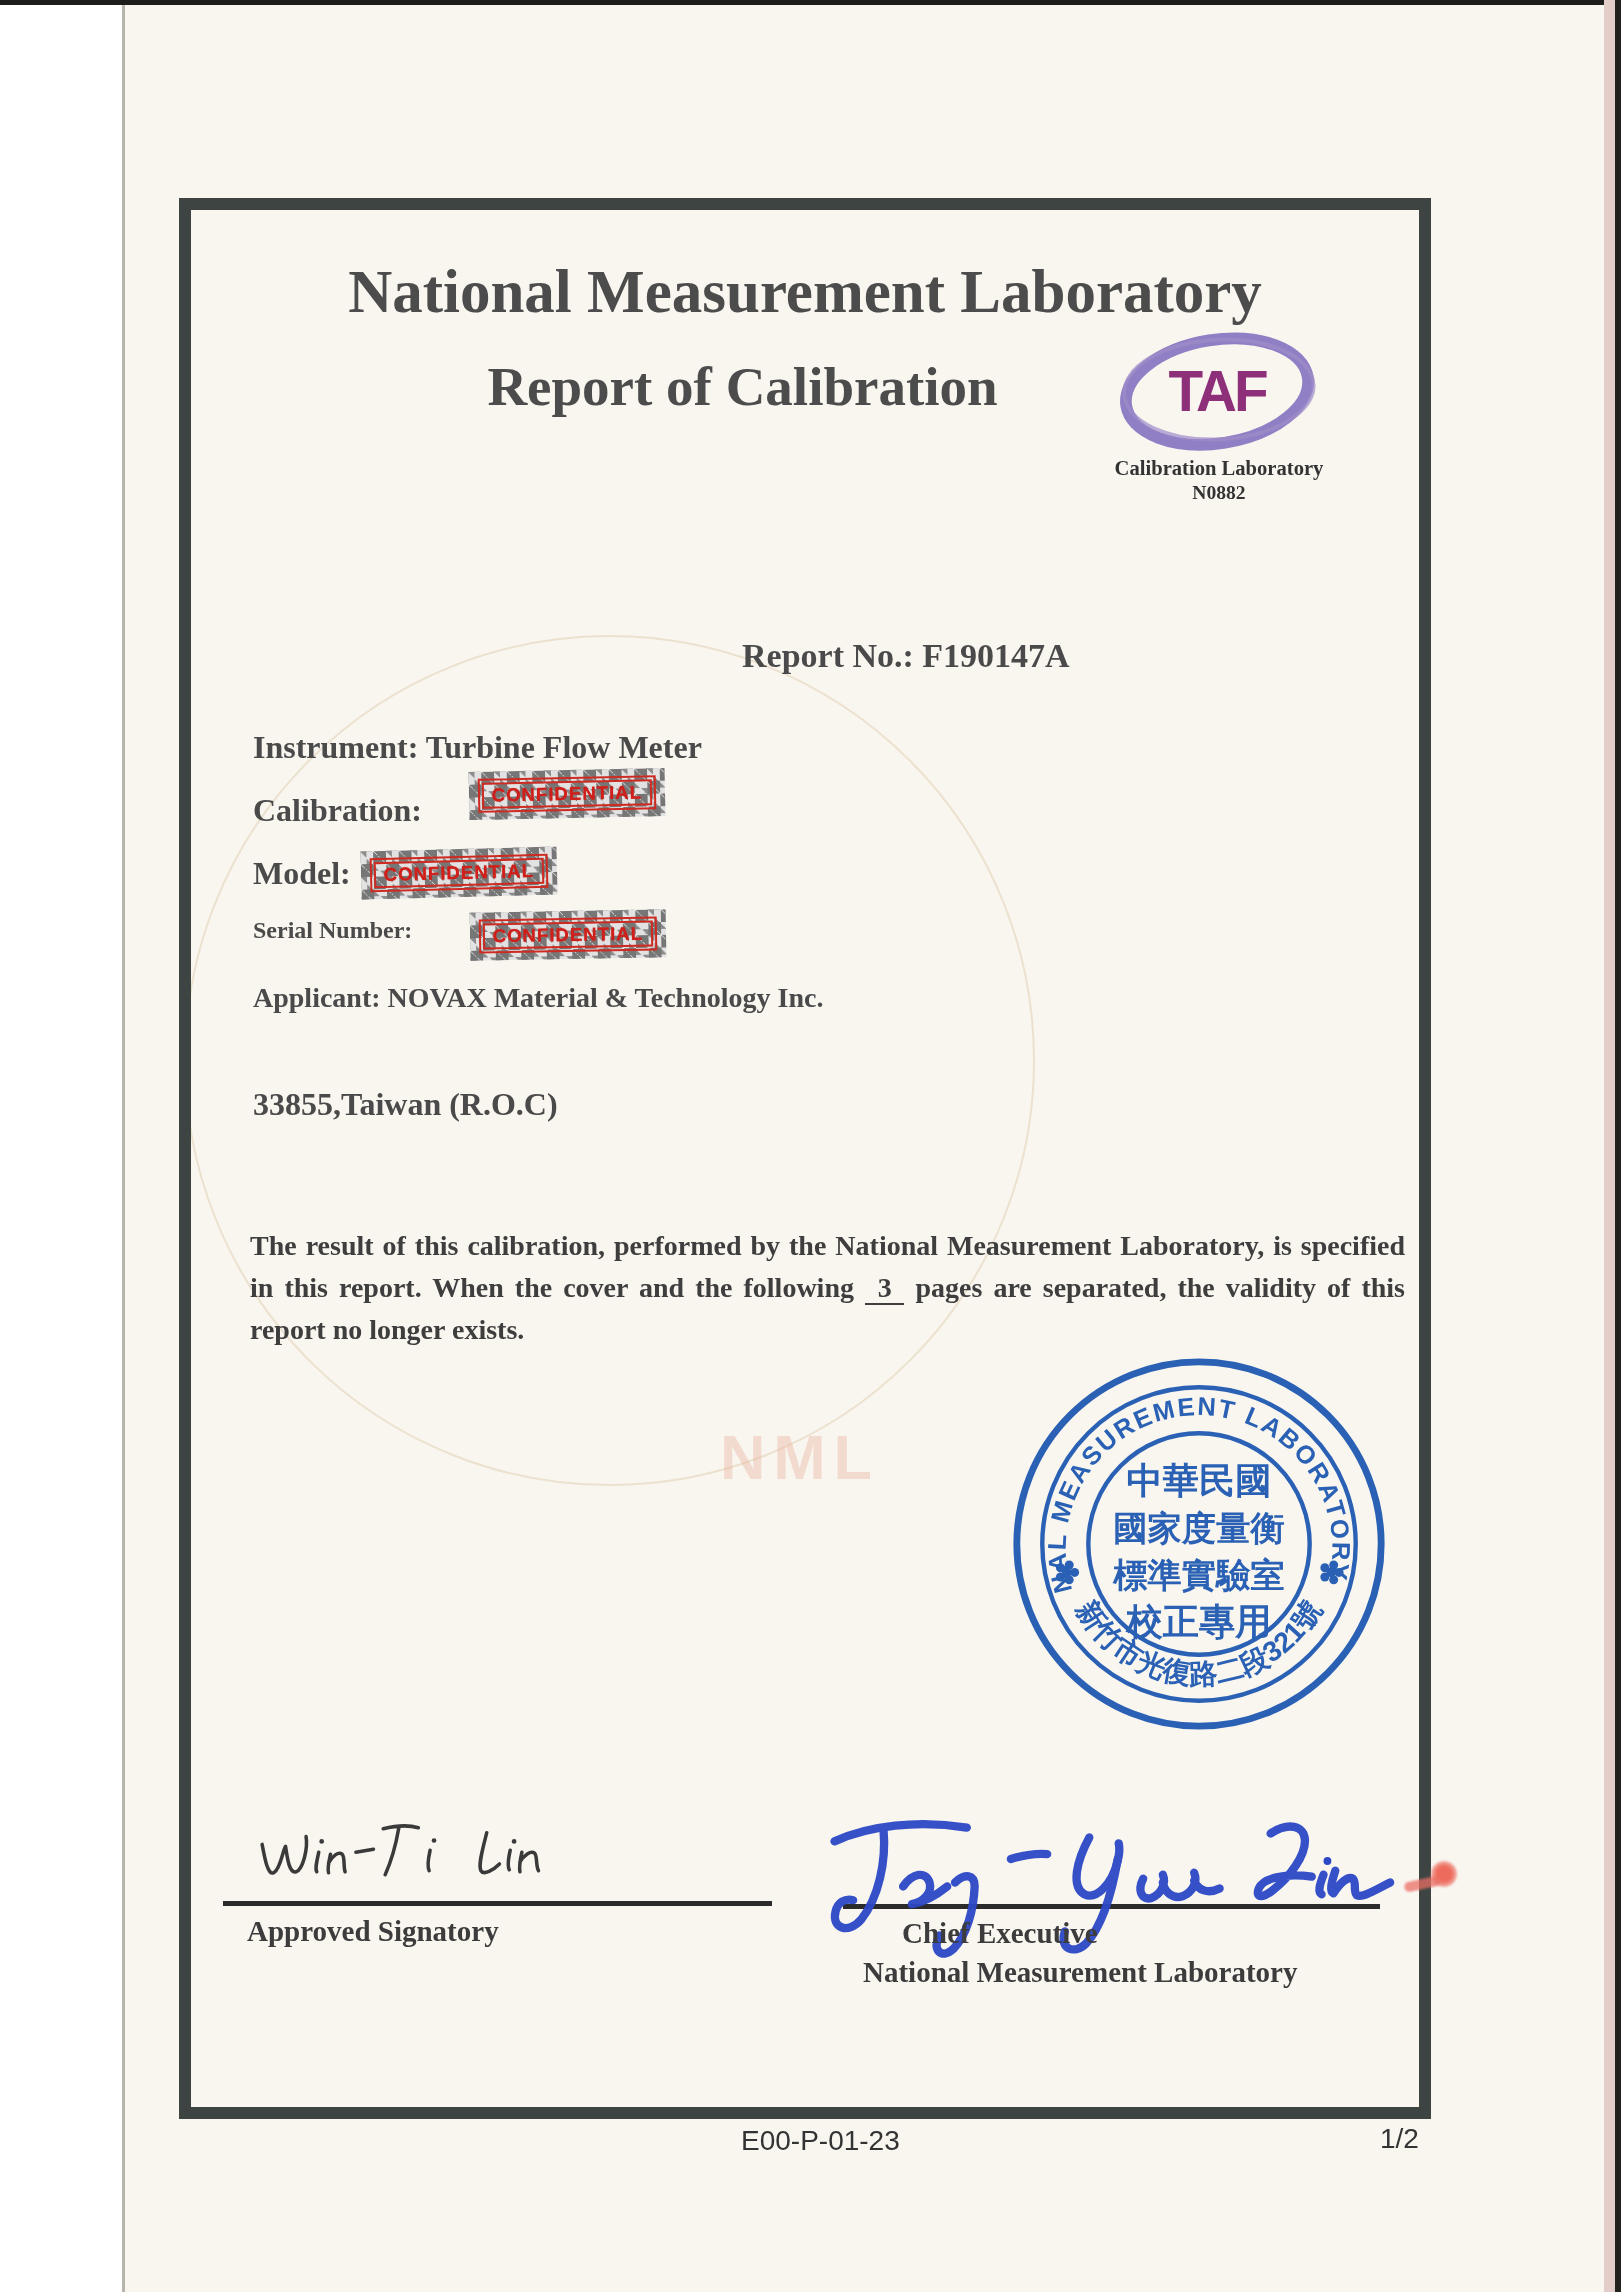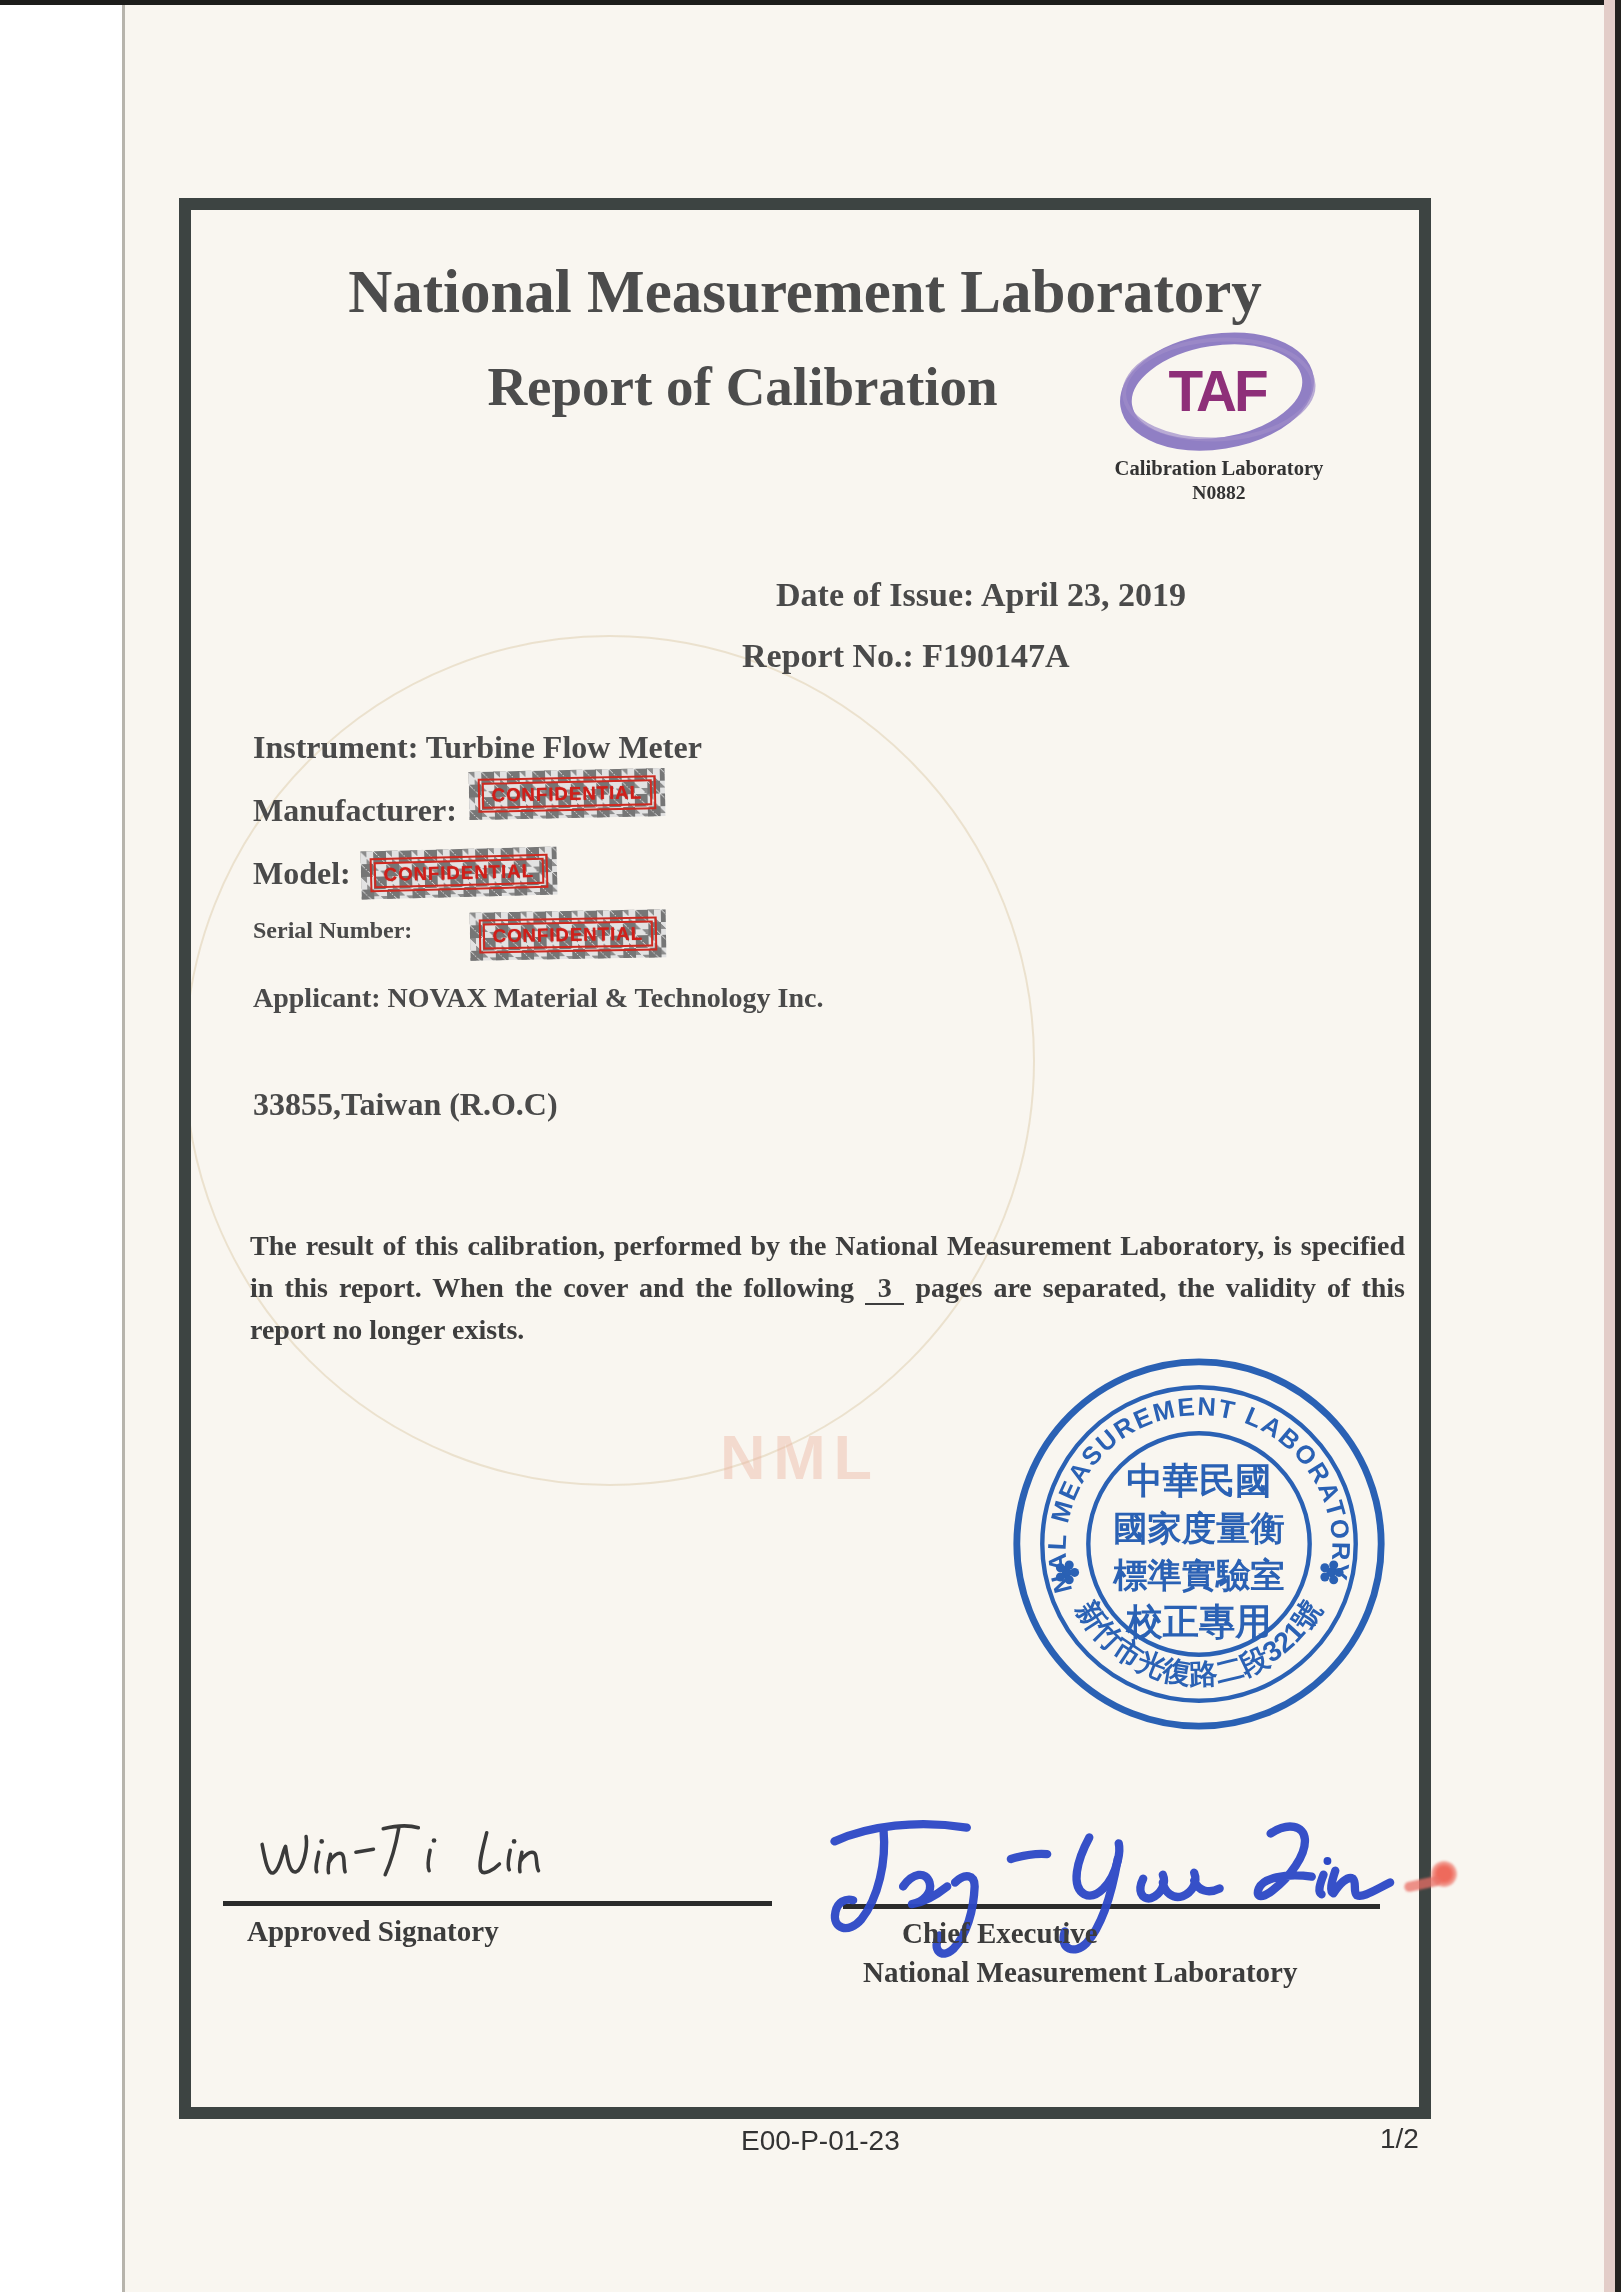--- a/index.html
+++ b/index.html
@@ -106,25 +106,24 @@
       <ellipse cx="110" cy="64" rx="94" ry="53" fill="none" stroke="#907fc4" stroke-width="12"></ellipse>
     </g>
     <g transform="rotate(-3 110 64)">
       <ellipse cx="112" cy="62" rx="97" ry="51" fill="none" stroke="#9e8cc9" stroke-width="4" opacity="0.7"></ellipse>
     </g>
     <text x="110" y="84" text-anchor="middle" font-family="Liberation Sans, sans-serif" font-weight="900" font-size="58" letter-spacing="-3" fill="#8e2f79">TAF</text>
   </svg>
   <div class="abs taf-cap1">Calibration Laboratory</div>
   <div class="abs taf-cap2">N0882</div>
 
-  <div class="abs line meta-date">Date of Issue: April 23, 2019</div>
   <div class="abs line meta-report">Report No.: F190147A</div>
 
   <div class="abs line d-instrument">Instrument: Turbine Flow Meter</div>
-  <div class="abs line d-manufacturer">Manufacturer:</div>
+  <div class="abs line d-manufacturer">Calibration:</div>
   <div class="abs line d-model">Model:</div>
   <div class="abs line d-serial">Serial Number:</div>
   <div class="abs line d-applicant">Applicant: NOVAX Material &amp; Technology Inc.</div>
   <div class="abs line d-address2">33855,Taiwan (R.O.C)</div>
 
   <div class="redact r-manufacturer">
     <div class="redact-box">
       <span class="redact-text">CONFIDENTIAL</span>
     </div>
   </div>

